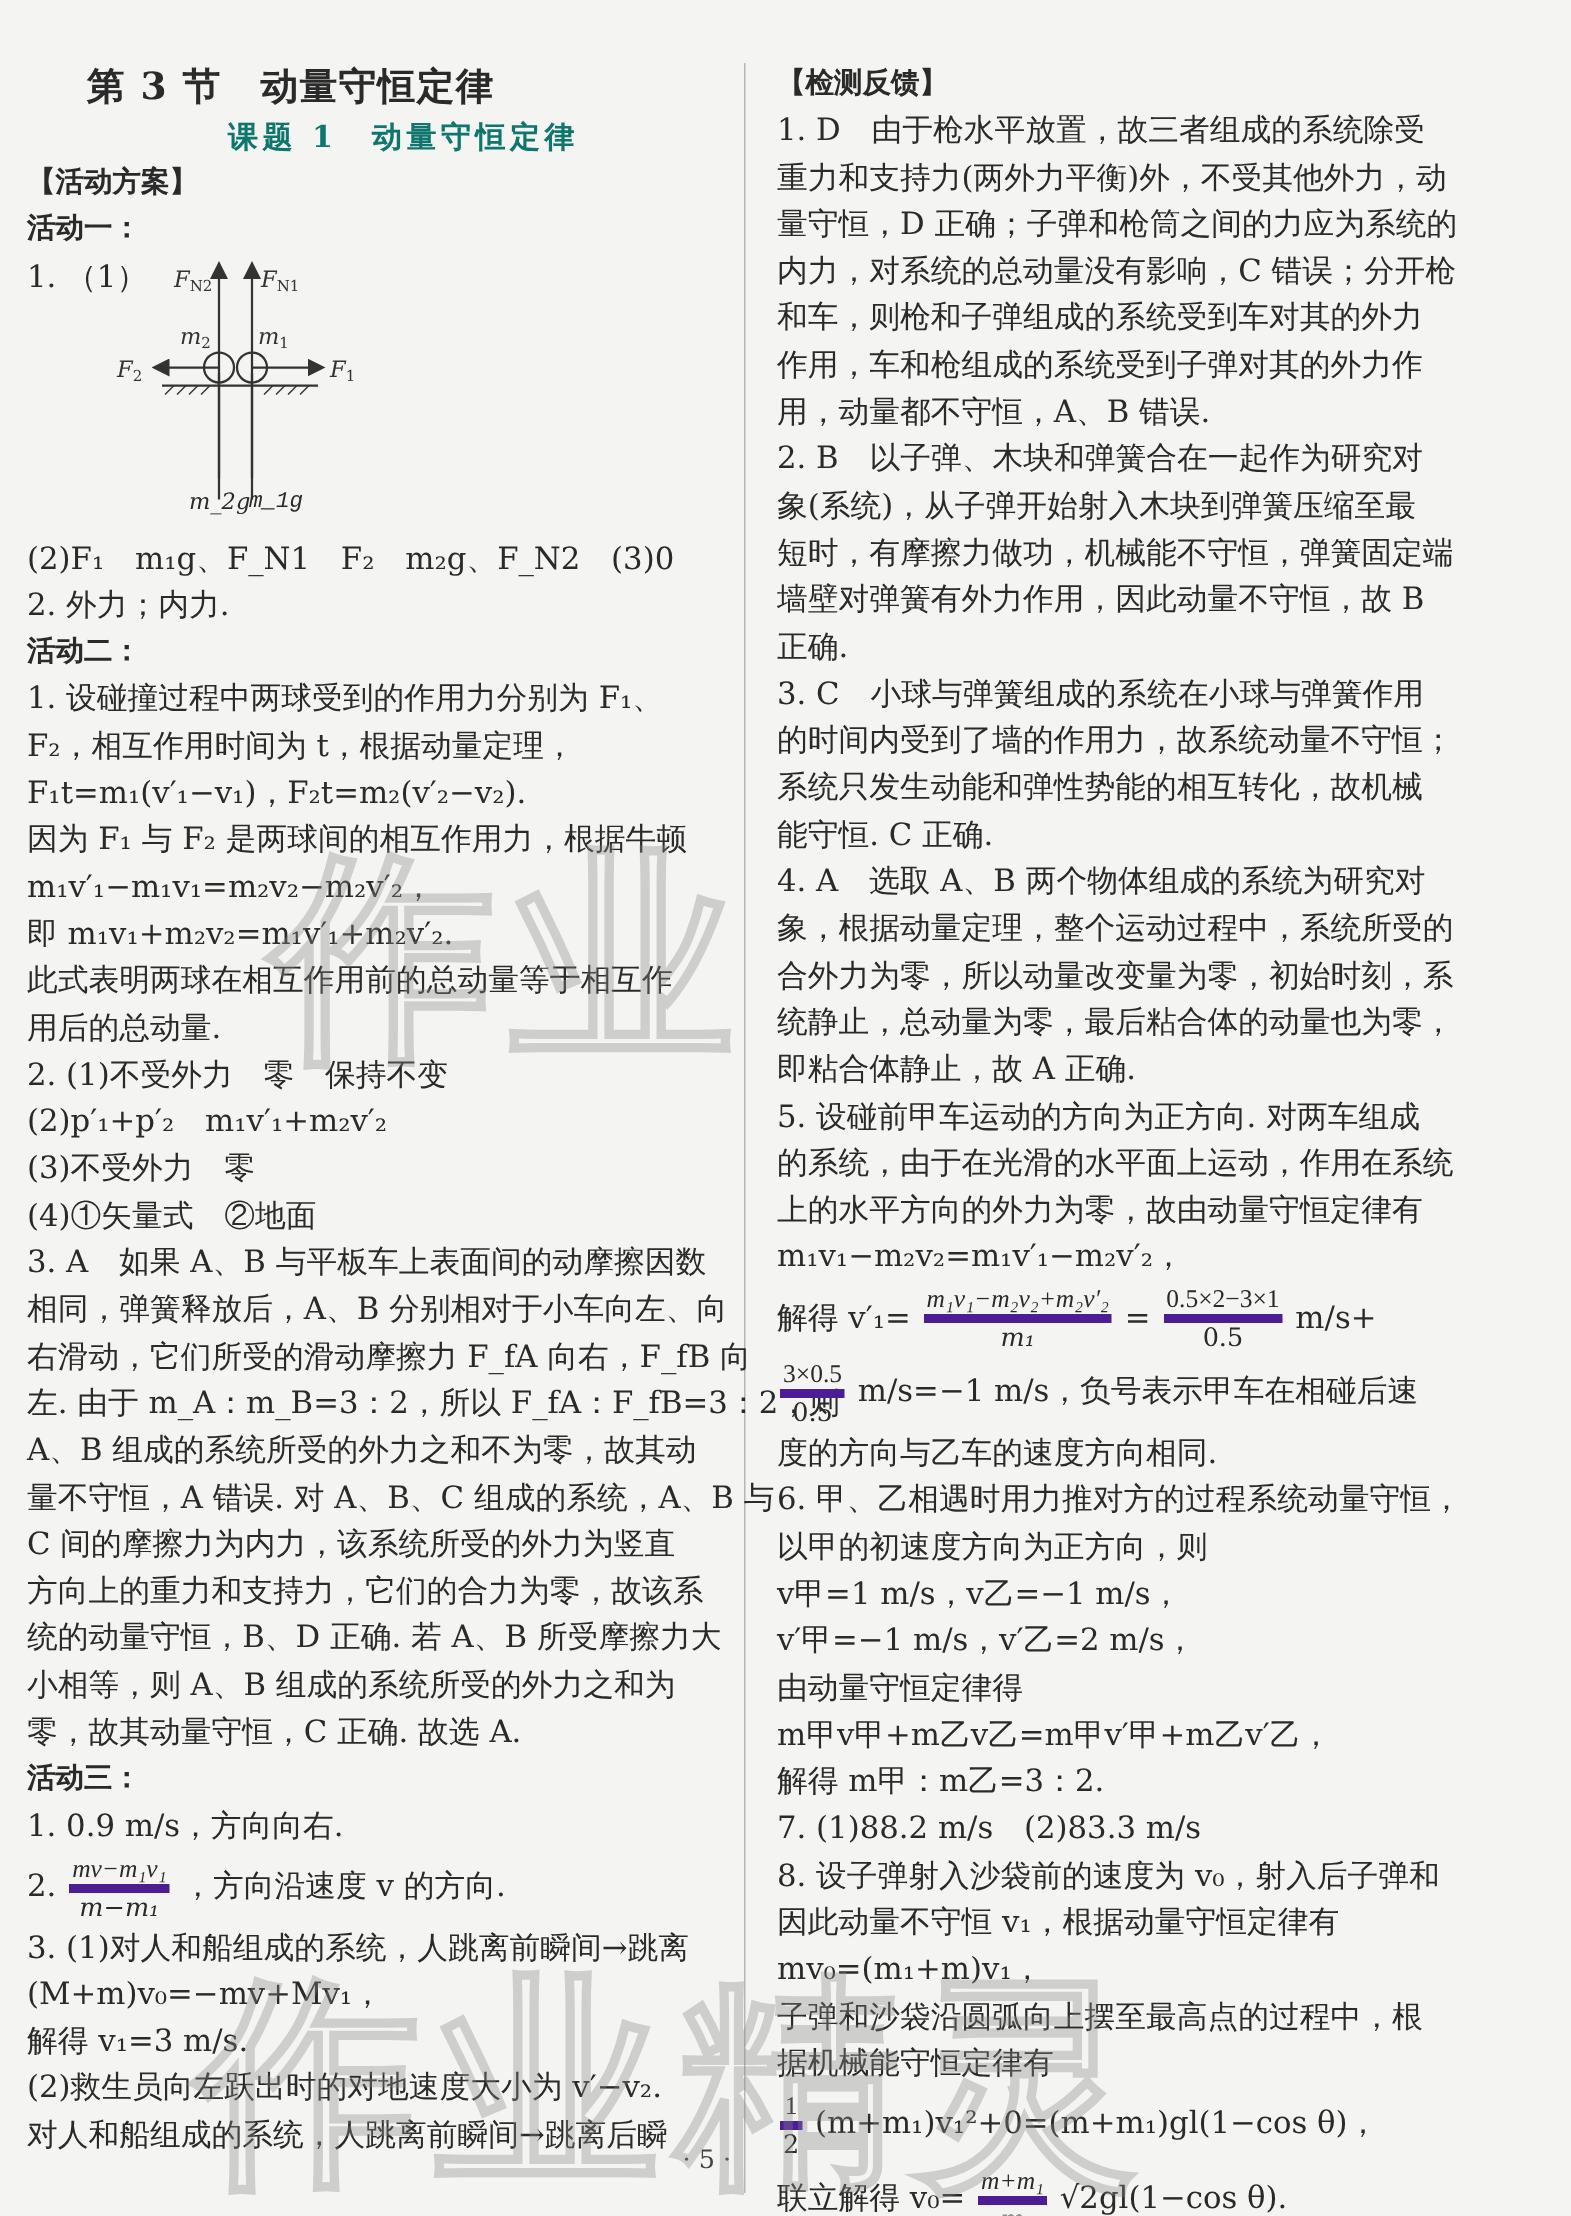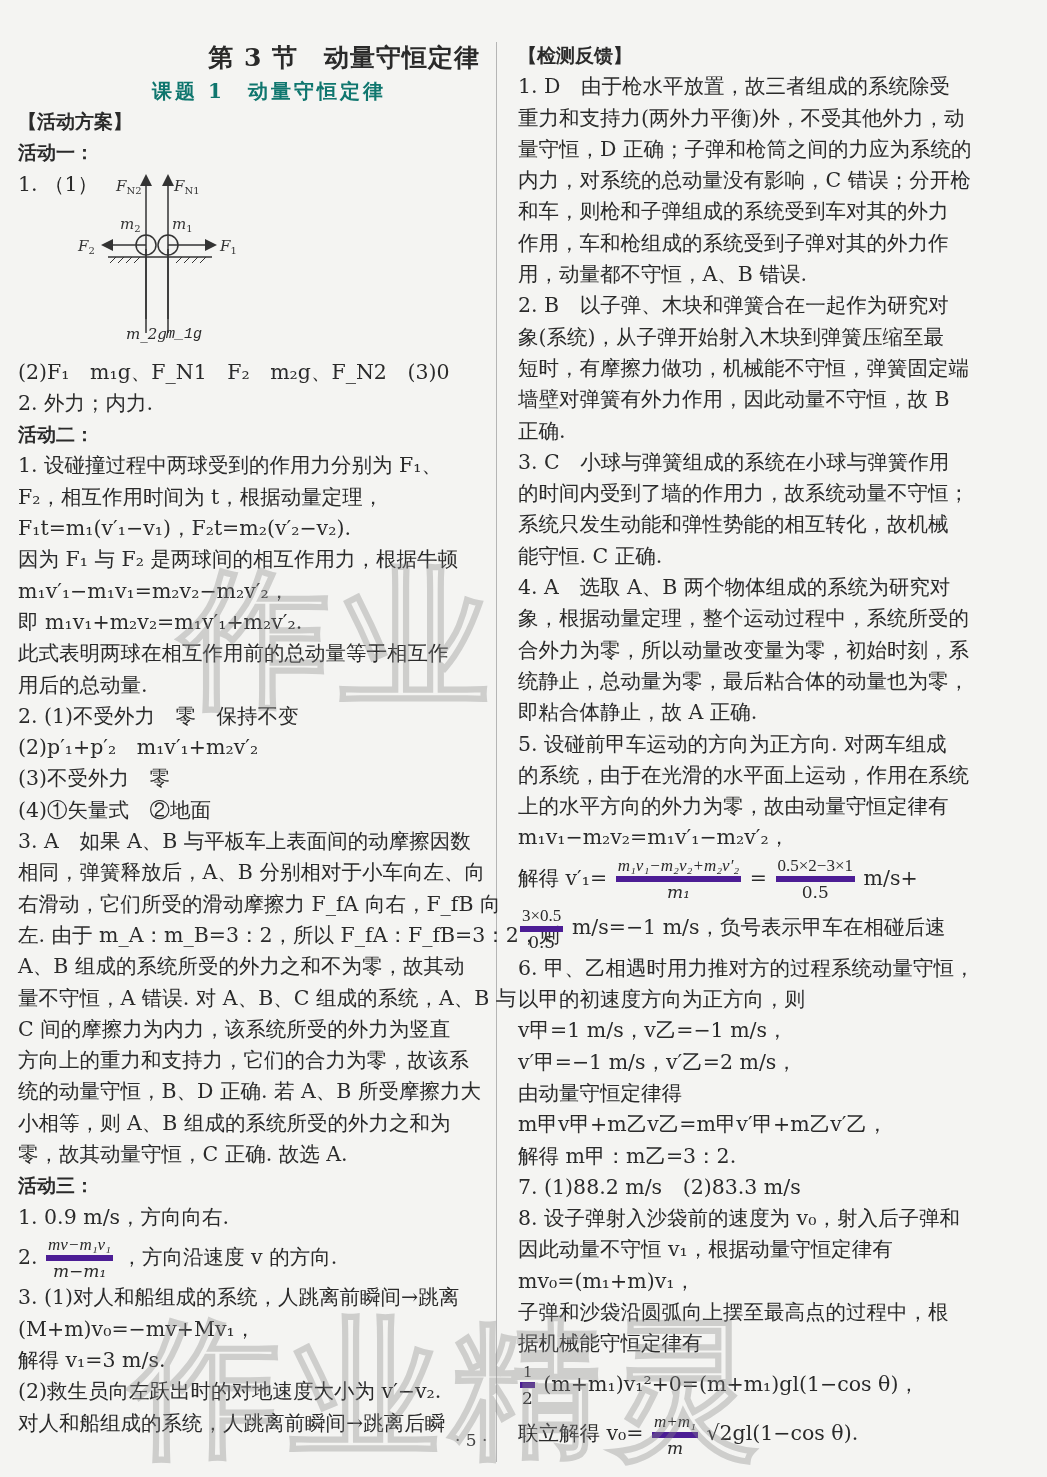--- a/index.html
+++ b/index.html
@@ -5,21 +5,21 @@
   html, body { margin:0; padding:0; }
   body {
     width:1047px; height:1477px; background:#f4f4f2; position:relative; overflow:hidden;
     font-family:"DejaVu Serif","Liberation Serif",serif; color:#2a2a2a;
   }
   .page { position:absolute; left:0; top:0; width:1047px; height:1477px; }
   .col { position:absolute; top:40px; font-size:20.5px; line-height:31.3px; }
   .col-left { left:18px; width:462px; }
   .col-right { left:518px; width:470px; }
   .divider { position:absolute; left:496px; top:42px; width:1px; height:1420px; background:#b5b5b5; }
-  .title { text-align:right; font-size:25px; font-weight:bold; line-height:36px; margin-left:40px; letter-spacing:1px; }
+  .title { text-align:left; font-size:25px; font-weight:bold; line-height:36px; margin-left:40px; letter-spacing:1px; }
   .subtitle { text-align:center; font-size:20px; font-weight:bold; line-height:30px; margin-left:40px; letter-spacing:3px; color:#0f766e; }
   .h { font-family:"DejaVu Sans","Liberation Sans",sans-serif; font-weight:bold; font-size:19px; }
   .ln { white-space:nowrap; }
   .m { font-style:italic; }
   .diagram { height:164px; position:relative; }
   .diagram svg { position:absolute; left:0; top:0; }
   .frac { display:inline-block; vertical-align:middle; text-align:center; font-size:17px; line-height:21px; margin:0 2px; }
   .frac .num { display:block; border-bottom:6px solid #4c1d95; padding:0 2px;font-family:Liberation Serif, serif; }
   .frac .den { display:block; padding:0 2px; }
   .tall { line-height:48px; }
@@ -181,20 +181,21 @@
     </div>
     <div class="ln tall">
       <span class="frac">
         <span class="num">3×0.5</span>
         <span class="den">0.5</span>
       </span>
       <span>m/s=−1 m/s，负号表示甲车在相碰后速</span>
     </div>
 
     <div>
+      <div class="ln">度的方向与乙车的速度方向相同.</div>
       <div class="ln">6. 甲、乙相遇时用力推对方的过程系统动量守恒，</div>
       <div class="ln">以甲的初速度方向为正方向，则</div>
       <div class="ln">v甲=1 m/s，v乙=−1 m/s，</div>
       <div class="ln">v′甲=−1 m/s，v′乙=2 m/s，</div>
       <div class="ln">由动量守恒定律得</div>
       <div class="ln">m甲v甲+m乙v乙=m甲v′甲+m乙v′乙，</div>
       <div class="ln">解得 m甲：m乙=3：2.</div>
       <div class="ln">7. (1)88.2 m/s　(2)83.3 m/s</div>
       <div class="ln">8. 设子弹射入沙袋前的速度为 v₀，射入后子弹和</div>
       <div class="ln">因此动量不守恒 v₁，根据动量守恒定律有</div>

